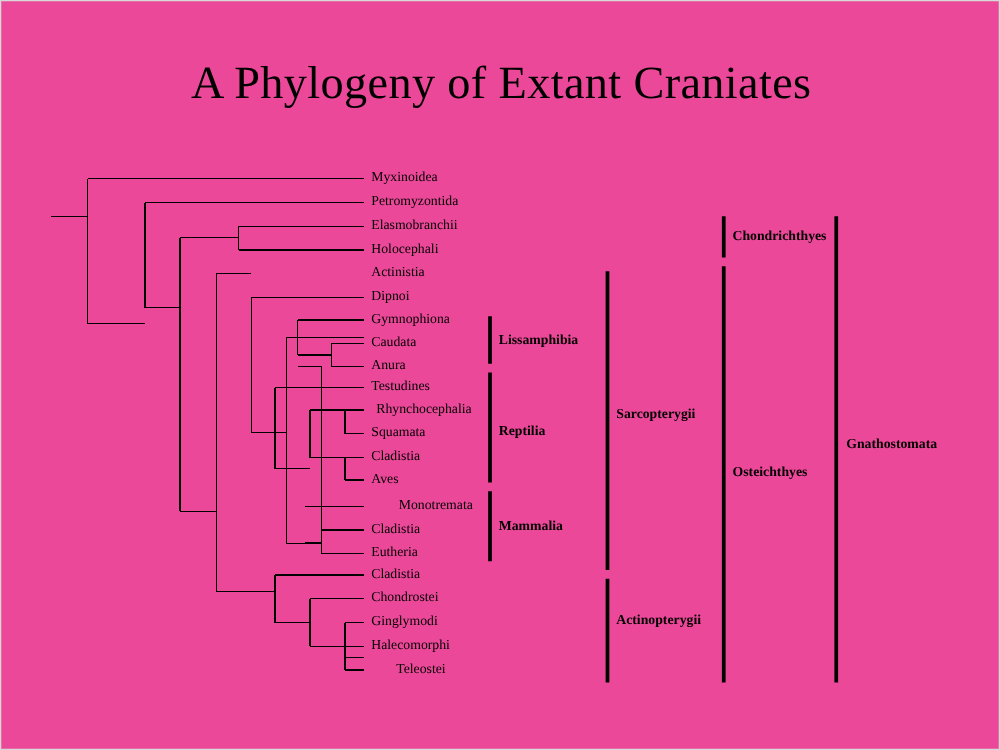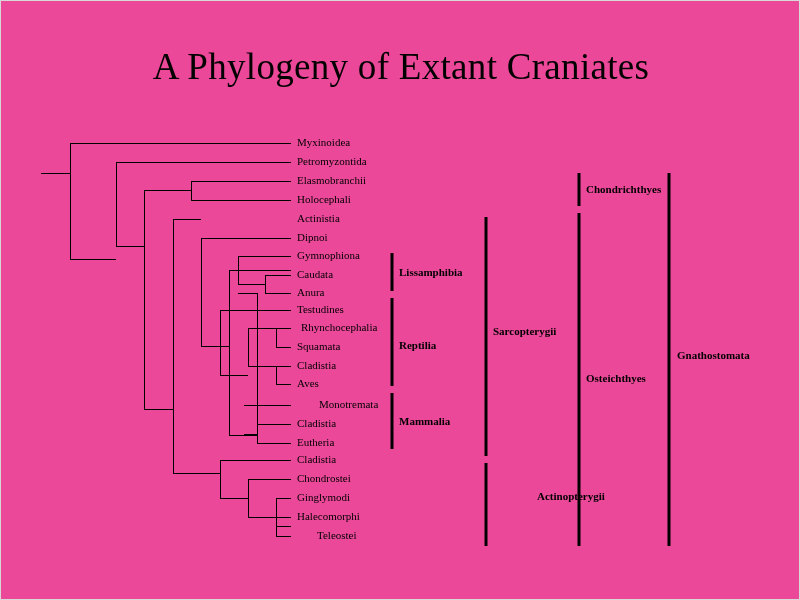--- a/index.html
+++ b/index.html
@@ -182,19 +182,19 @@
       <div class="taxon-label" style="left: 296px; top: 472px;">Chondrostei</div>
       <div class="taxon-label" style="left: 296px; top: 491px;">Ginglymodi</div>
       <div class="taxon-label" style="left: 296px; top: 510px;">Halecomorphi</div>
       <div class="taxon-label" style="left: 296px; top: 529px; margin-left: 20px;">Teleostei</div>
     </div>
   <div id="groups-layer">
       <div class="group-label" style="left: 398px; top: 266px;">Lissamphibia</div>
       <div class="group-label" style="left: 398px; top: 339px;">Reptilia</div>
       <div class="group-label" style="left: 398px; top: 415px;">Mammalia</div>
       <div class="group-label" style="left: 492px; top: 325px;">Sarcopterygii</div>
-      <div class="group-label" style="left: 492px; top: 490px; margin-left: 44px;">Actinopterygii</div>
+      <div class="group-label" style="left: 492px; top: 490px;">Actinopterygii</div>
       <div class="group-label" style="left: 585px; top: 183px;">Chondrichthyes</div>
       <div class="group-label" style="left: 585px; top: 372px;">Osteichthyes</div>
       <div class="group-label" style="left: 676px; top: 349px;">Gnathostomata</div>
     </div>
 
 </div>
 
 </body></html>

